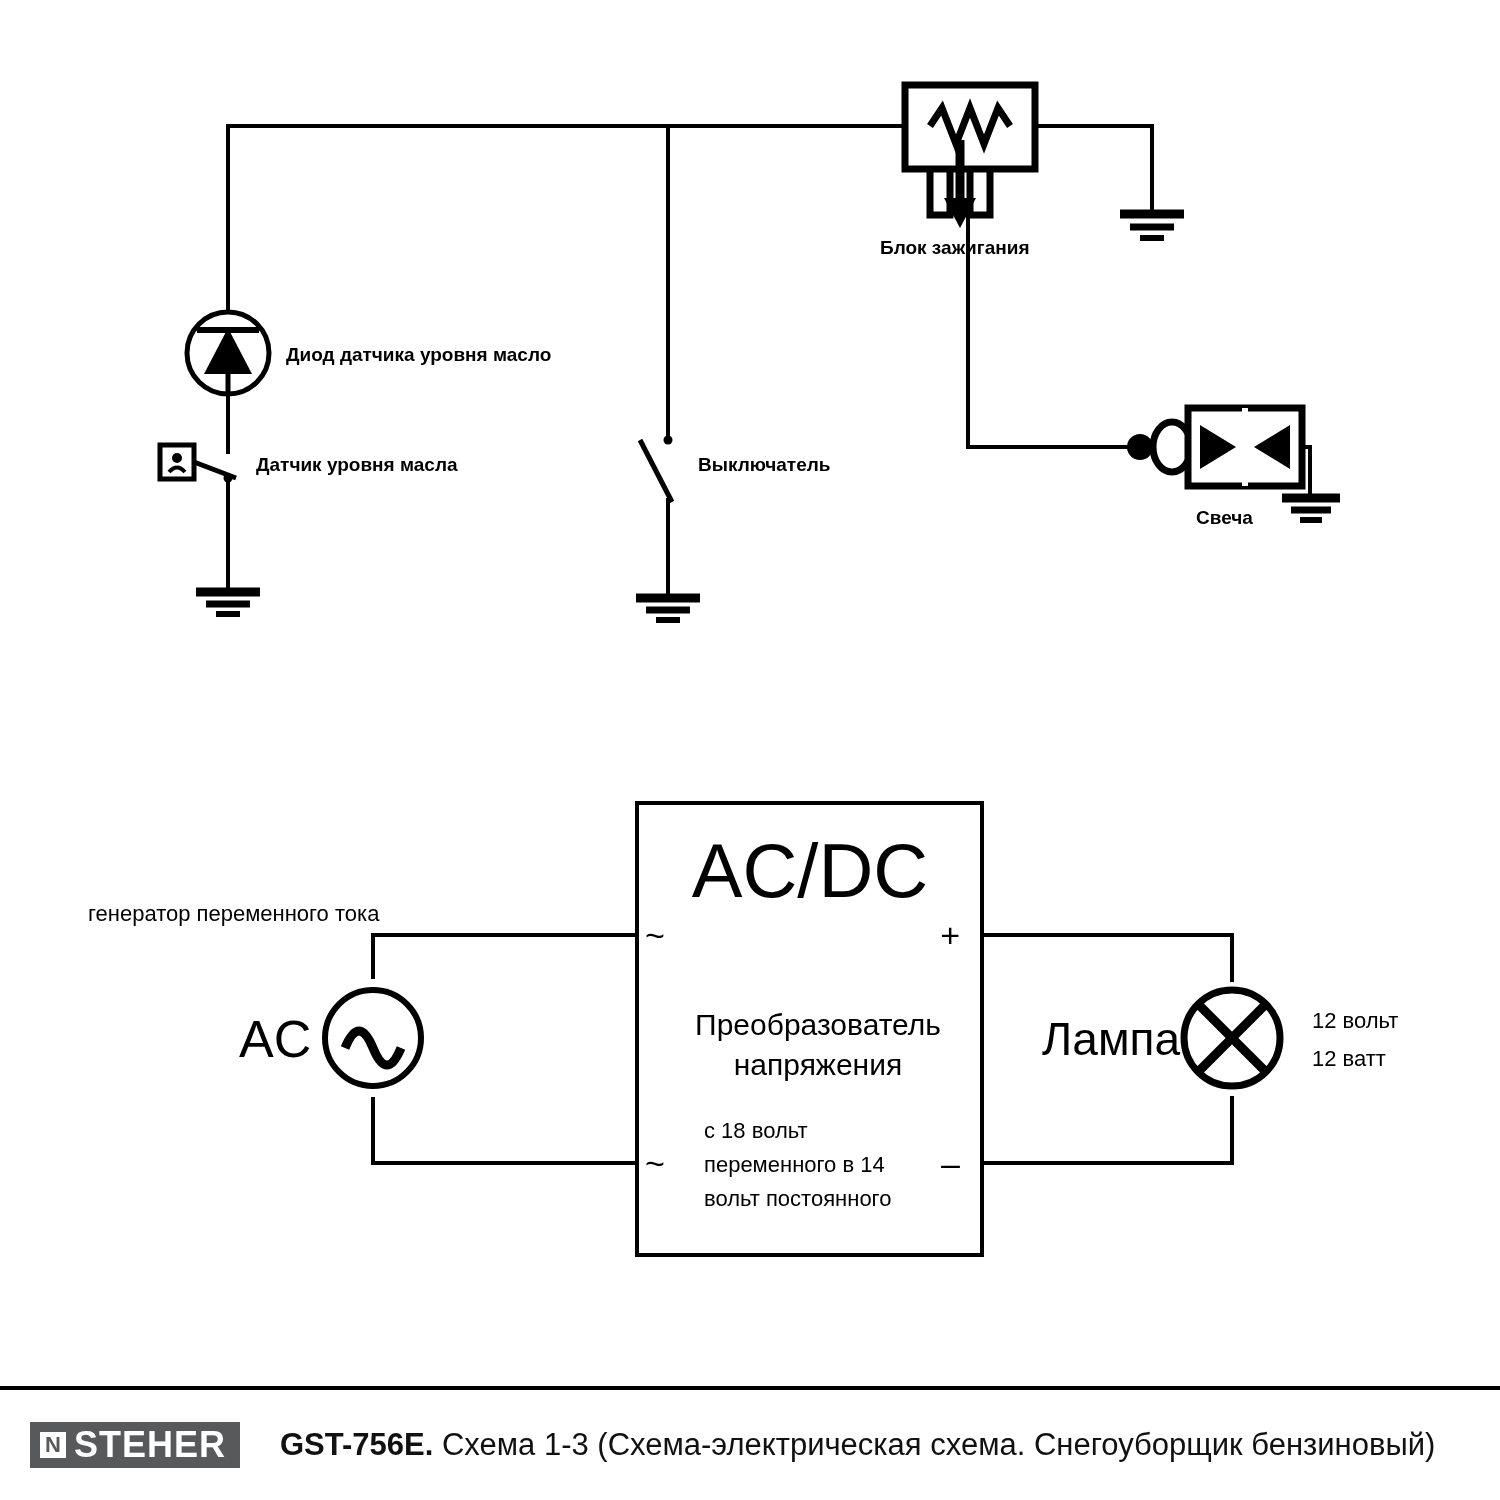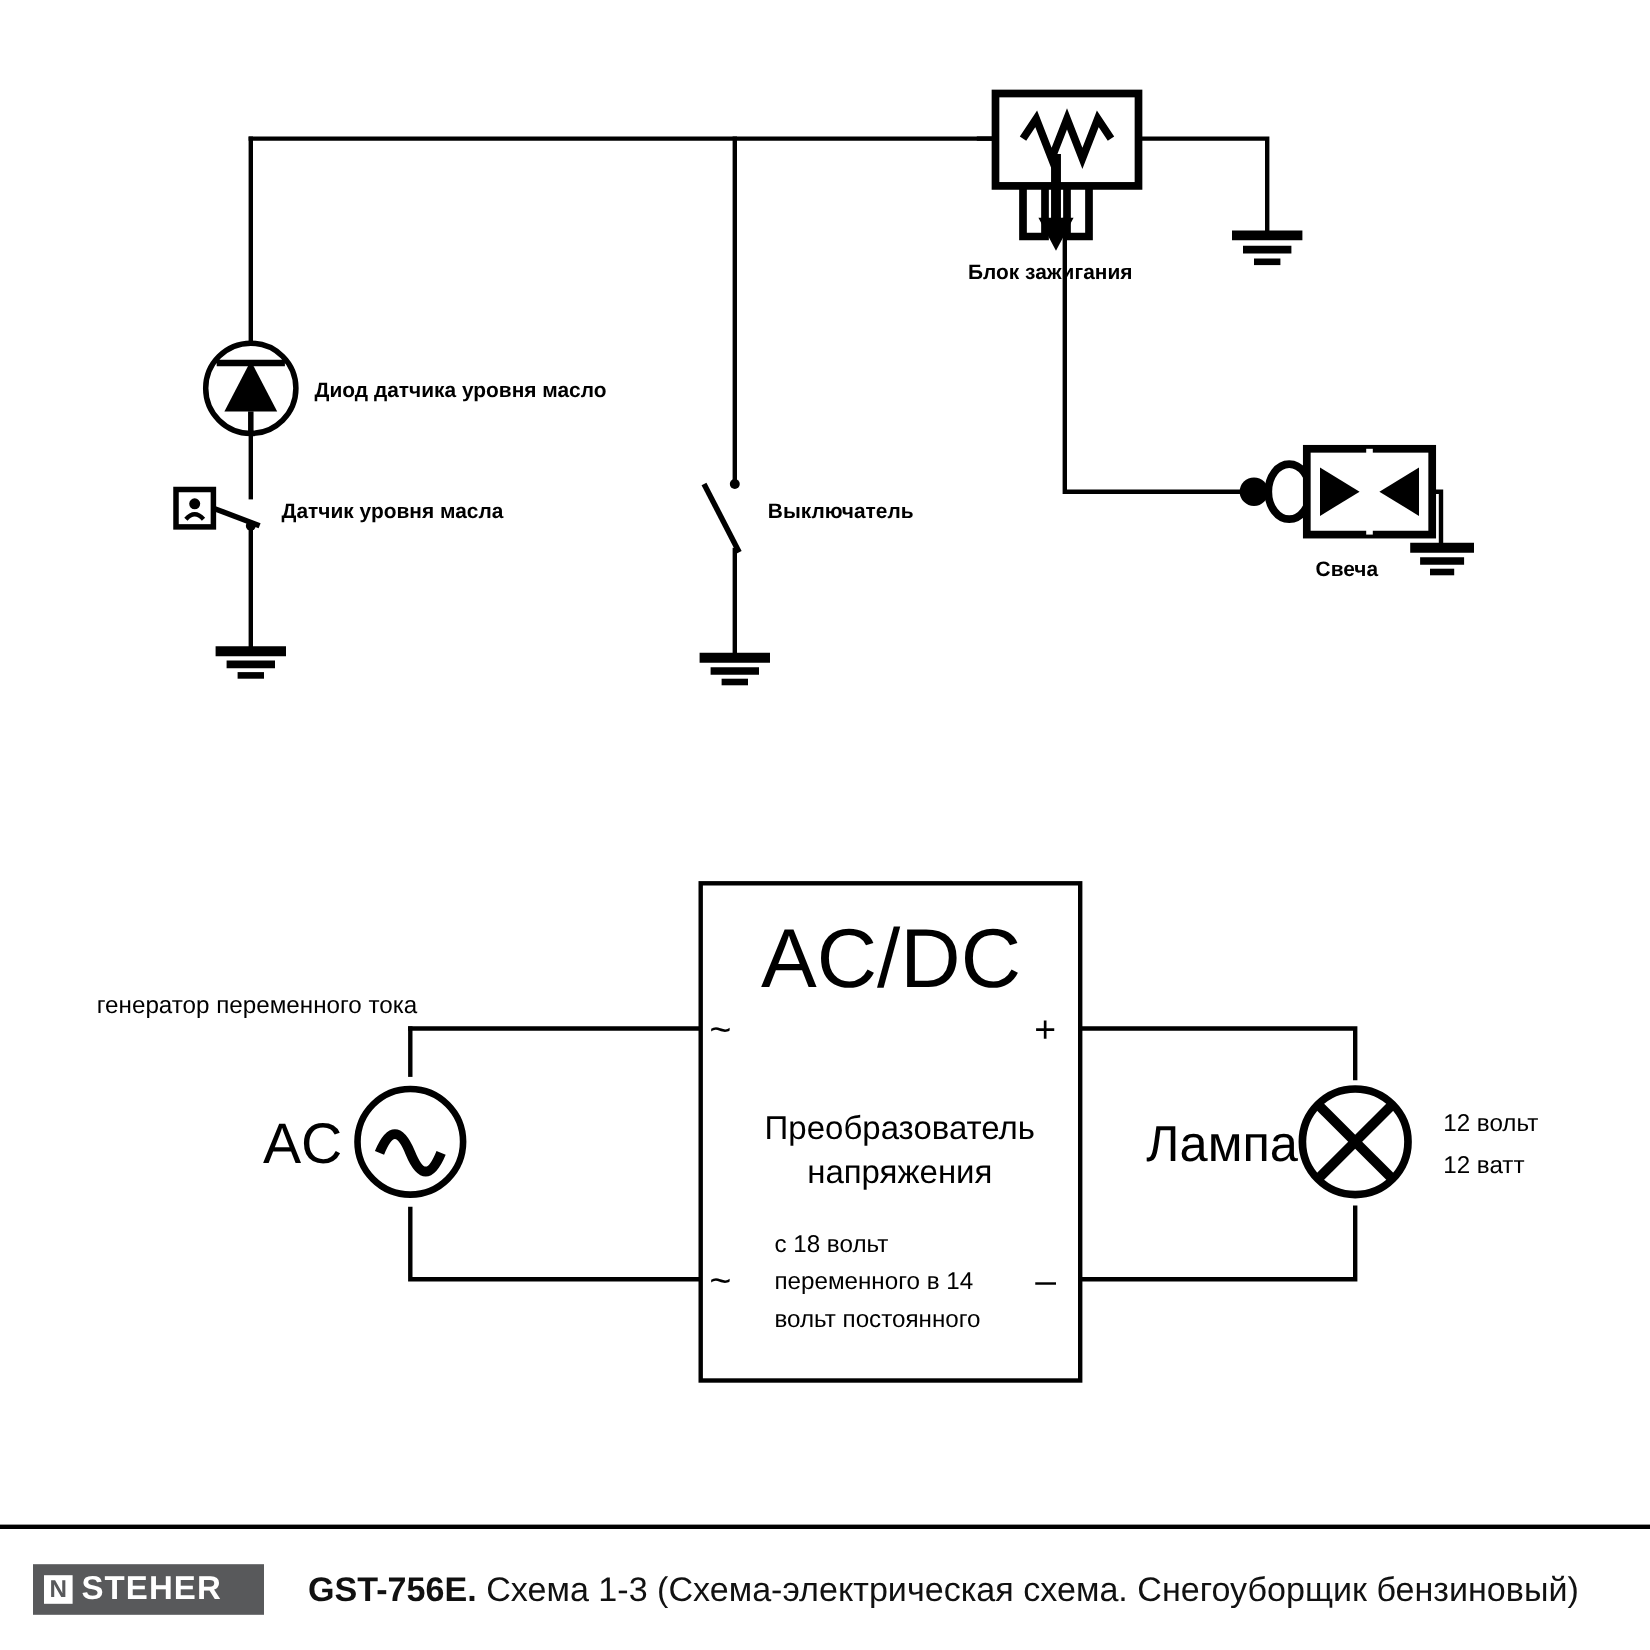--- a/index.html
+++ b/index.html
@@ -75,21 +75,21 @@
     background: #ffffff;
     color: #58595b;
     font-size: 22px;
     font-weight: 700;
     line-height: 26px;
     text-align: center;
     font-family: "Liberation Sans", sans-serif;
   }
   #brand-text {
     color: #ffffff;
-    font-size: 30px;
+    font-size: 36px;
     font-weight: 700;
     letter-spacing: 1px;
     font-family: "Liberation Sans", sans-serif;
     text-align: right;
   }
   #caption {
     margin-left: 40px;
     font-size: 31px;
     font-family: Liberation Sans, sans-serif;
     color: #111111;

